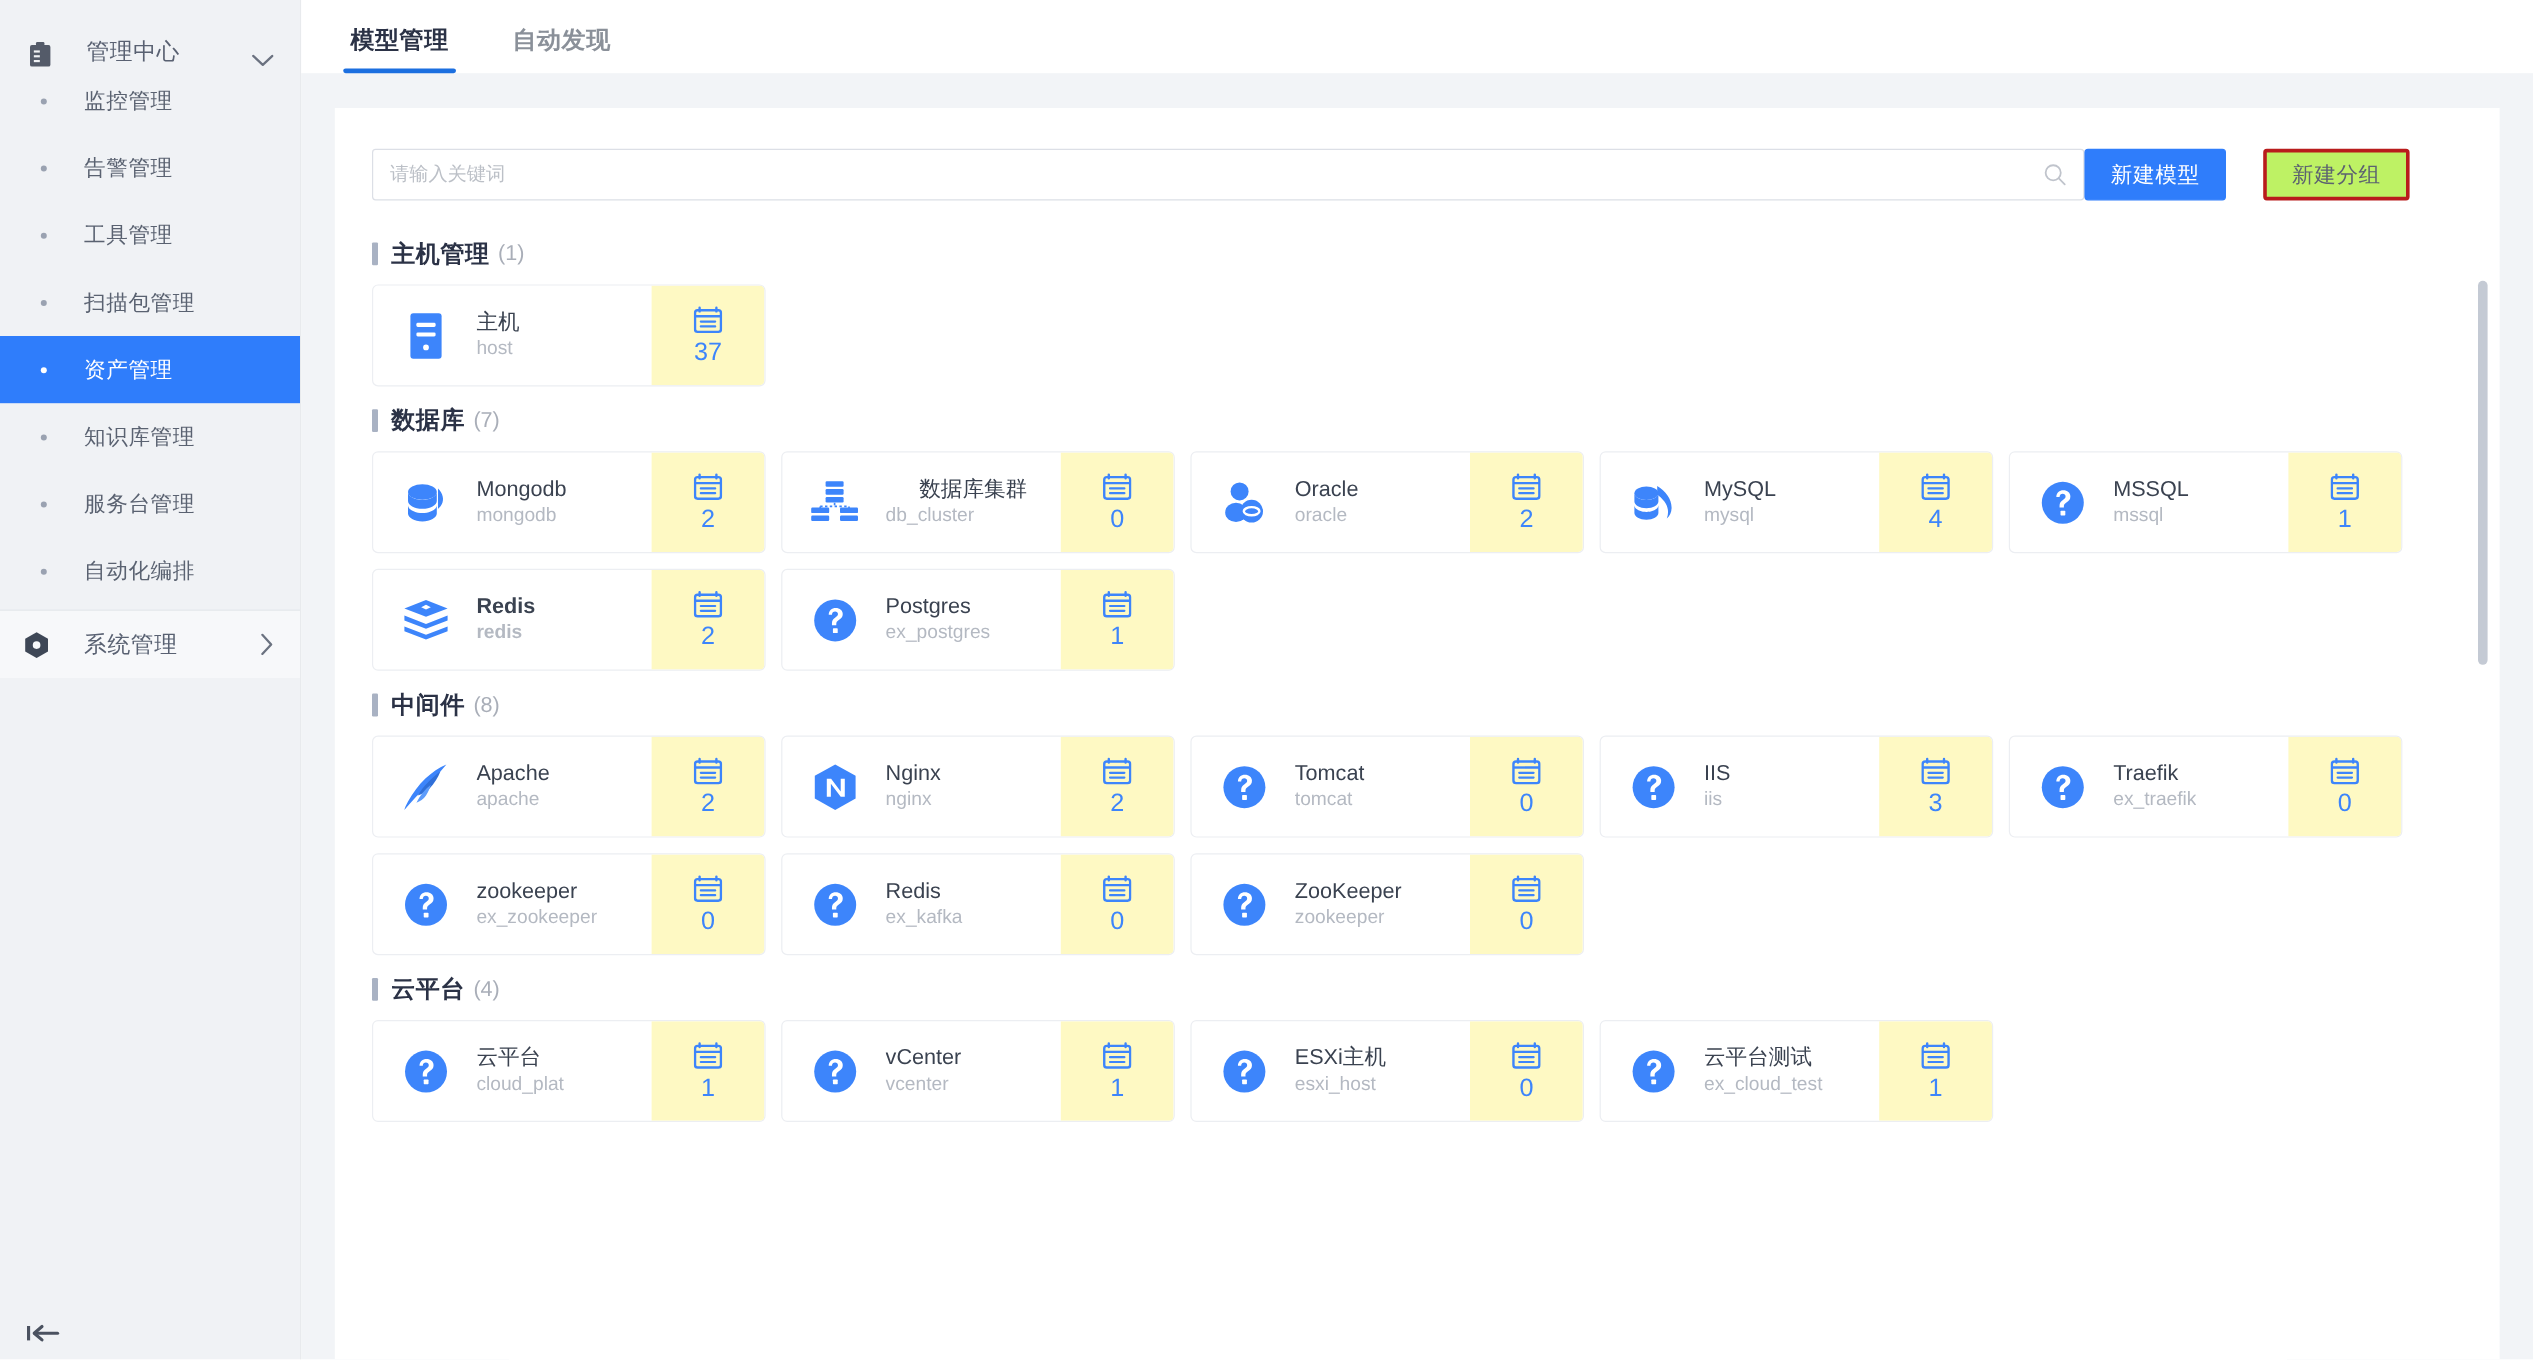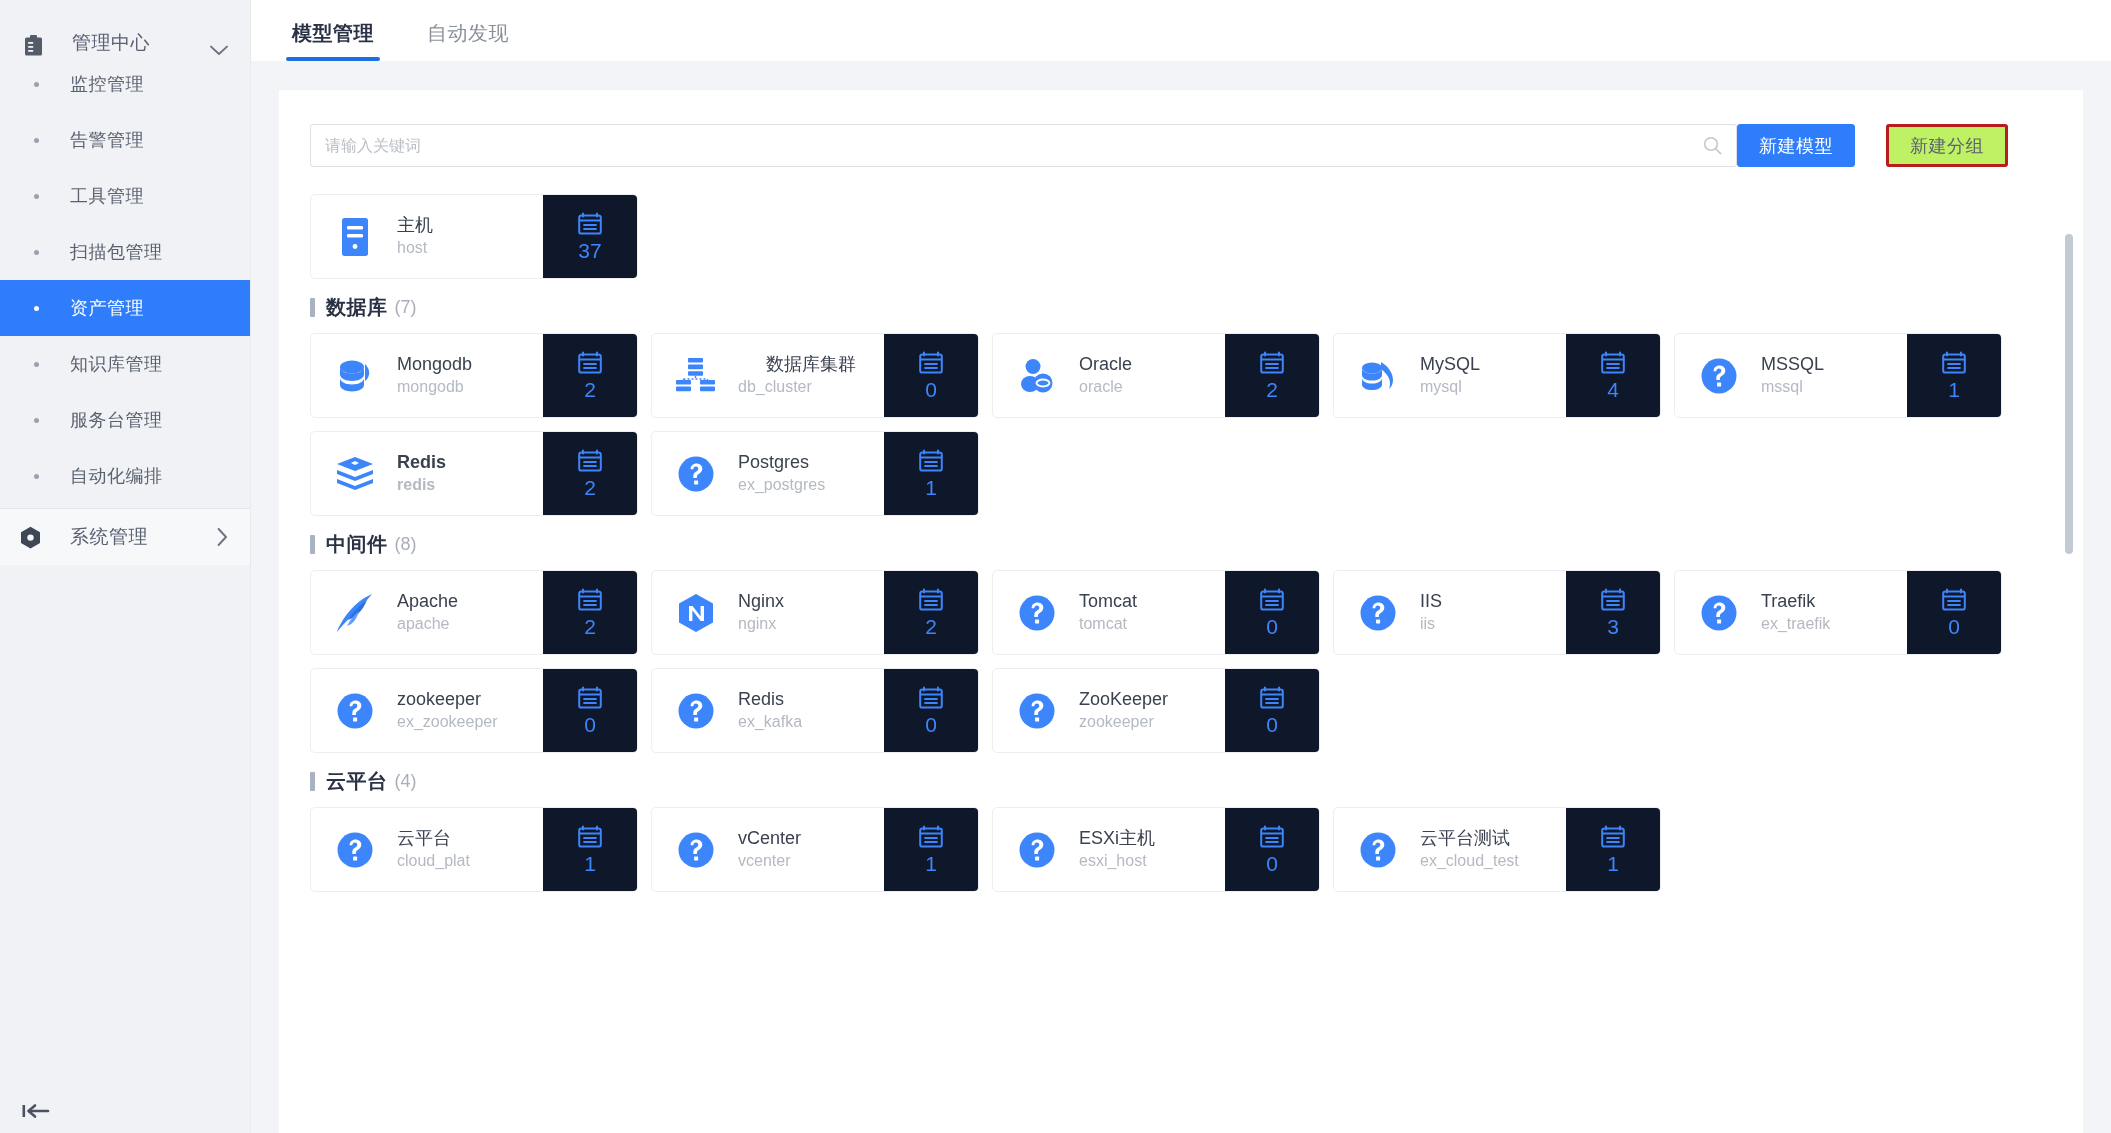--- a/index.html
+++ b/index.html
@@ -59,21 +59,21 @@
 
   
   .main { flex: 1; height: 1133px; background: #f2f4f7; position: relative; display: flex; flex-direction: column; }
 
   .tabbar {
     height: 61px; background:#ffffff; display:flex; align-items:flex-end;
     padding-left: 37px; flex: 0 0 61px; position: relative;
   }
   .tab {
     font-size: 20px; color:#8a9099; padding: 0 4px 14px 4px; margin-right: 45px;
-    cursor: pointer; position: relative; letter-spacing: .5px;
+    cursor: pointer; position: relative; letter-spacing: .5px; font-weight: bold;
   }
   .tab.active { color:#2b3246; font-weight: 600; }
   .tab.active::after {
     content:""; position:absolute; left:-2px; right:-2px; bottom:0;
     height: 4px; background:#1c6fe0; border-radius: 2px;
   }
 
   .content-wrap { flex: 1; padding: 29px 28px 0 28px; overflow: hidden; }
   .panel {
     background:#ffffff; width: 100%; height: 100%;
@@ -114,21 +114,21 @@
     width: 328px; height: 85px; background:#fff;
     border:1px solid #eceef2; border-radius:5px;
     display:flex; align-items:stretch; overflow:hidden; cursor:pointer;
   }
   .card-left { flex:1; display:flex; align-items:center; padding-left: 23px; min-width: 0; }
   .card-icon { width: 42px; height: 42px; flex:0 0 42px; display:flex; align-items:center; justify-content:center; }
   .card-text { margin-left: 21px; min-width:0; }
   .card-name { font-size: 18px; color:#3a4250; line-height: 23px; white-space:nowrap; overflow:hidden; }
   .card-key { font-size: 16px; color:#b4b9c2; line-height: 22px; white-space:nowrap; overflow:hidden; }
   .card-right {
-    width: 94px; flex:0 0 94px; background:#0f172a;
+    width: 94px; flex:0 0 94px; background:#fef9c3;
     display:flex; flex-direction:column; align-items:center; justify-content:center;
   }
   .card-right .cal { color:#3d85fb; line-height:0; margin-bottom: 3px; }
   .card-right .cnt { font-size: 21px; color:#3d85fb; line-height: 24px; }
 
   
   .vscroll {
     position:absolute; right: 10px; top: 0px; width: 8px; height: 100%;
   }
   .vthumb {
@@ -247,20 +247,25 @@
             <span>新建模型</span>
           </div>
           <div class="btn btn-default">
             <span>新建分组</span>
           </div>
         </div>
 
         <div class="scroll-region">
           <div id="sections-host">
               <div class="section">
+                <div class="sec-head">
+                  <span class="sec-bar"></span>
+                  <span class="sec-title">主机管理</span>
+                  <span class="sec-count">(1)</span>
+                </div>
                 <div class="cards">
                   <div class="card">
                     <div class="card-left">
                       <span class="card-icon">
                         <svg width="34" height="40" viewBox="0 0 34 40">
                           <rect x="4" y="1" width="26" height="38" rx="2.5" fill="#3d85fb"></rect>
                           <rect x="9" y="9" width="16" height="3.4" rx="1.2" fill="#fff"></rect>
                           <rect x="9" y="17" width="16" height="3.4" rx="1.2" fill="#fff"></rect>
                           <circle cx="17" cy="29.5" r="2.4" fill="#fff"></circle>
                         </svg>

